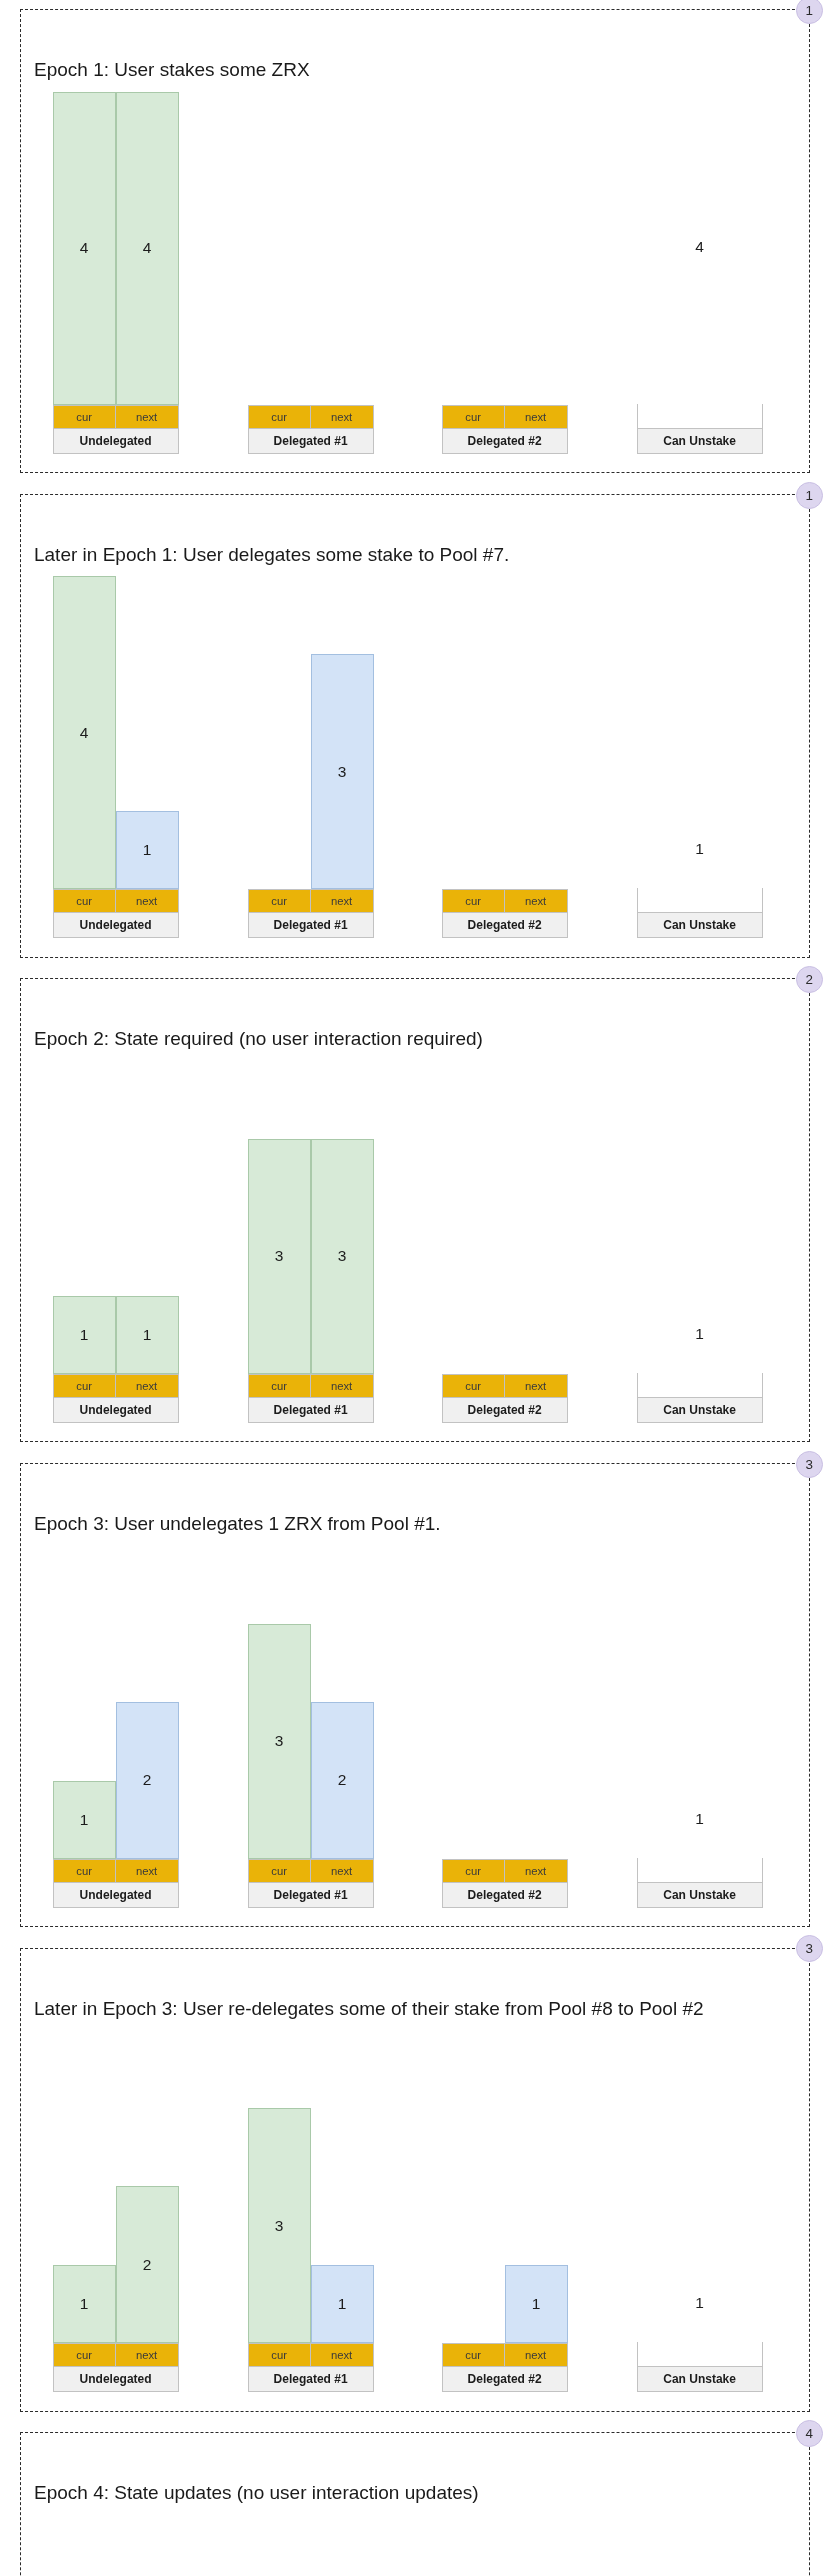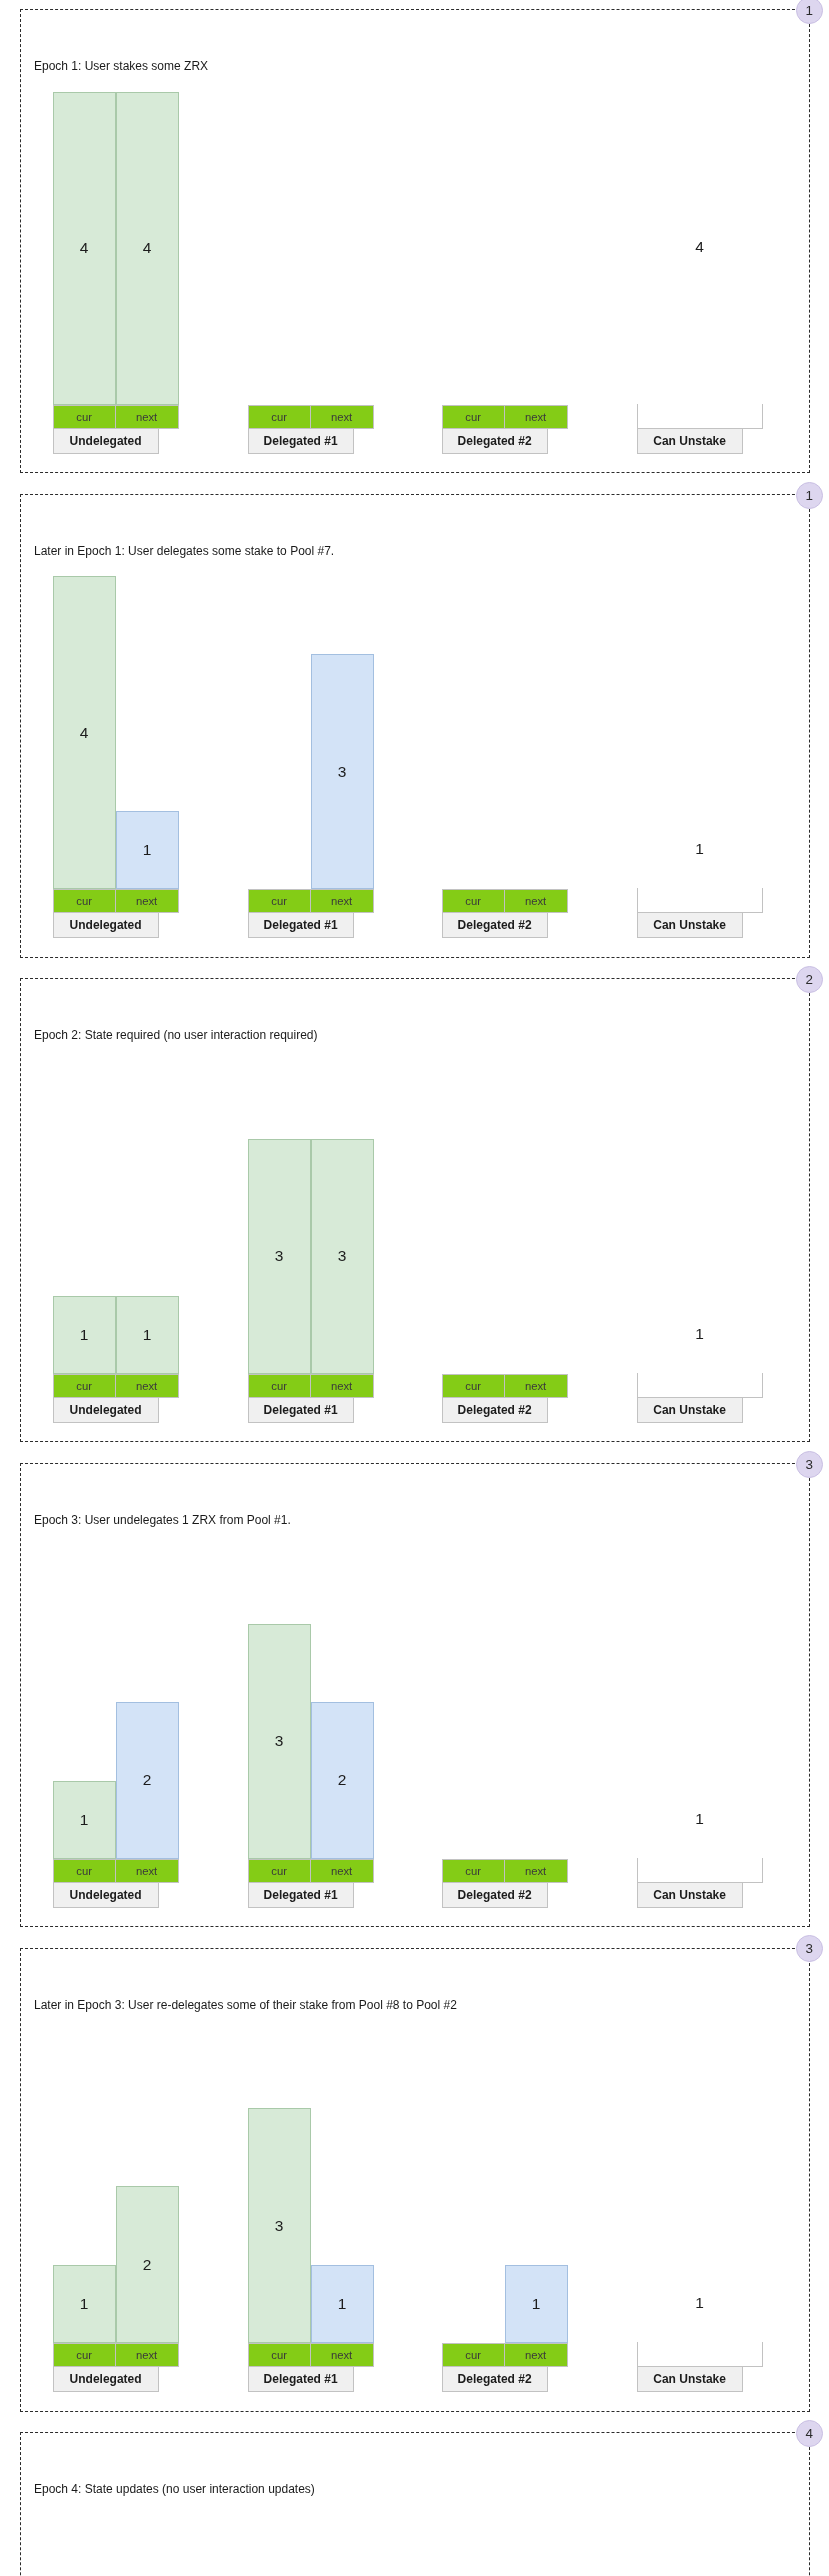--- a/index.html
+++ b/index.html
@@ -18,21 +18,21 @@
     margin: 0 19.6px 20.6px 19.6px;
     border: 0.5px dashed #2b2b2b;
     background: #ffffff;
     height: 464px;
   }
   .panel:first-of-type { margin-top: 9.3px; }
   .panel-caption {
     position: absolute;
     left: 13.4px;
     top: 49px;
-    font-size: 12px;
+    font-size: 19px;
     color: #1a1a1a;
     white-space: nowrap;
   }
   .epoch-badge {
     position: absolute;
     right: -13.4px;
     top: -13.4px;
     width: 27px;
     height: 27px;
     border-radius: 50%;
@@ -103,30 +103,30 @@
 
   .subcols {
     display: flex;
     width: 126px;
     height: 24px;
   }
   .subcol {
     width: 63px;
     height: 24px;
     border: 0.5px solid #c2c2c2;
-    background: #84cc16;
+    background: #eab308;
     display: flex;
     align-items: center;
     justify-content: center;
     font-size: 11.3px;
     color: #3a3a3a;
   }
   .subcol + .subcol { border-left: none; }
   .col-label {
-    width: 106px;
+    width: 126px;
     height: 25px;
     border: 0.5px solid #c2c2c2;
     border-top: none;
     background: #f0f0f0;
     display: flex;
     align-items: center;
     justify-content: center;
     font-size: 12px;
     font-weight: bold;
     color: #1c1c1c;

